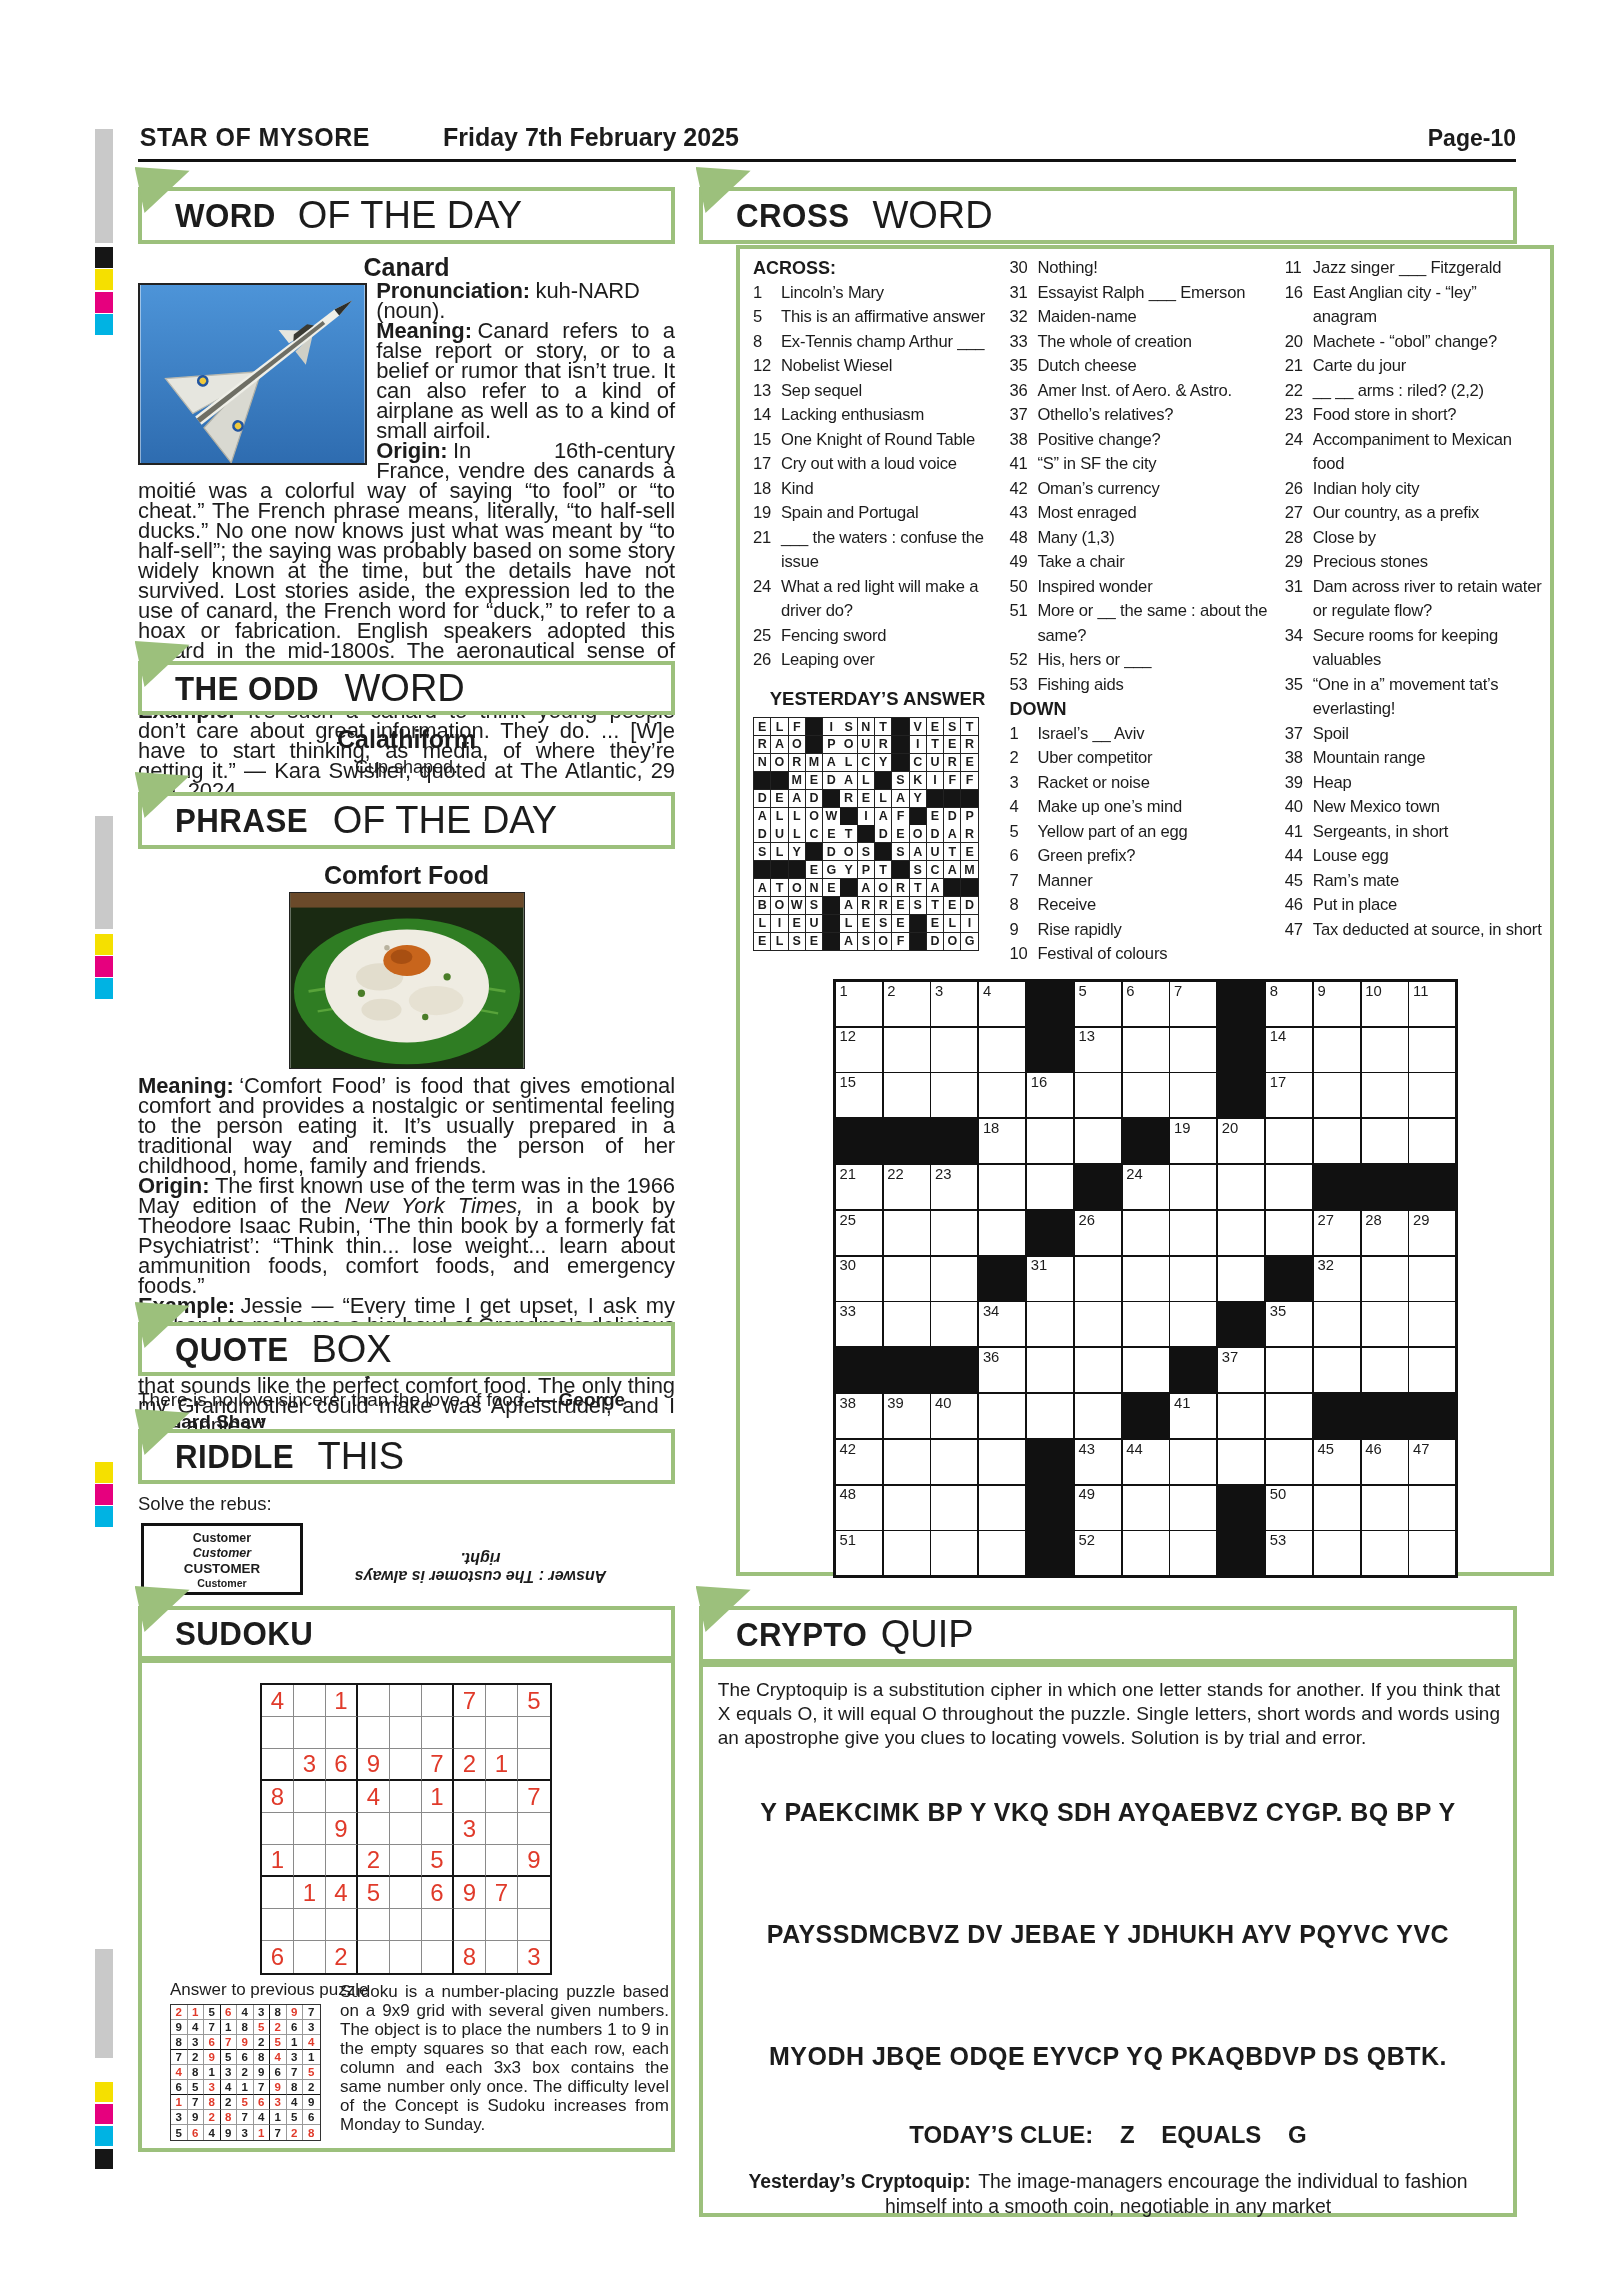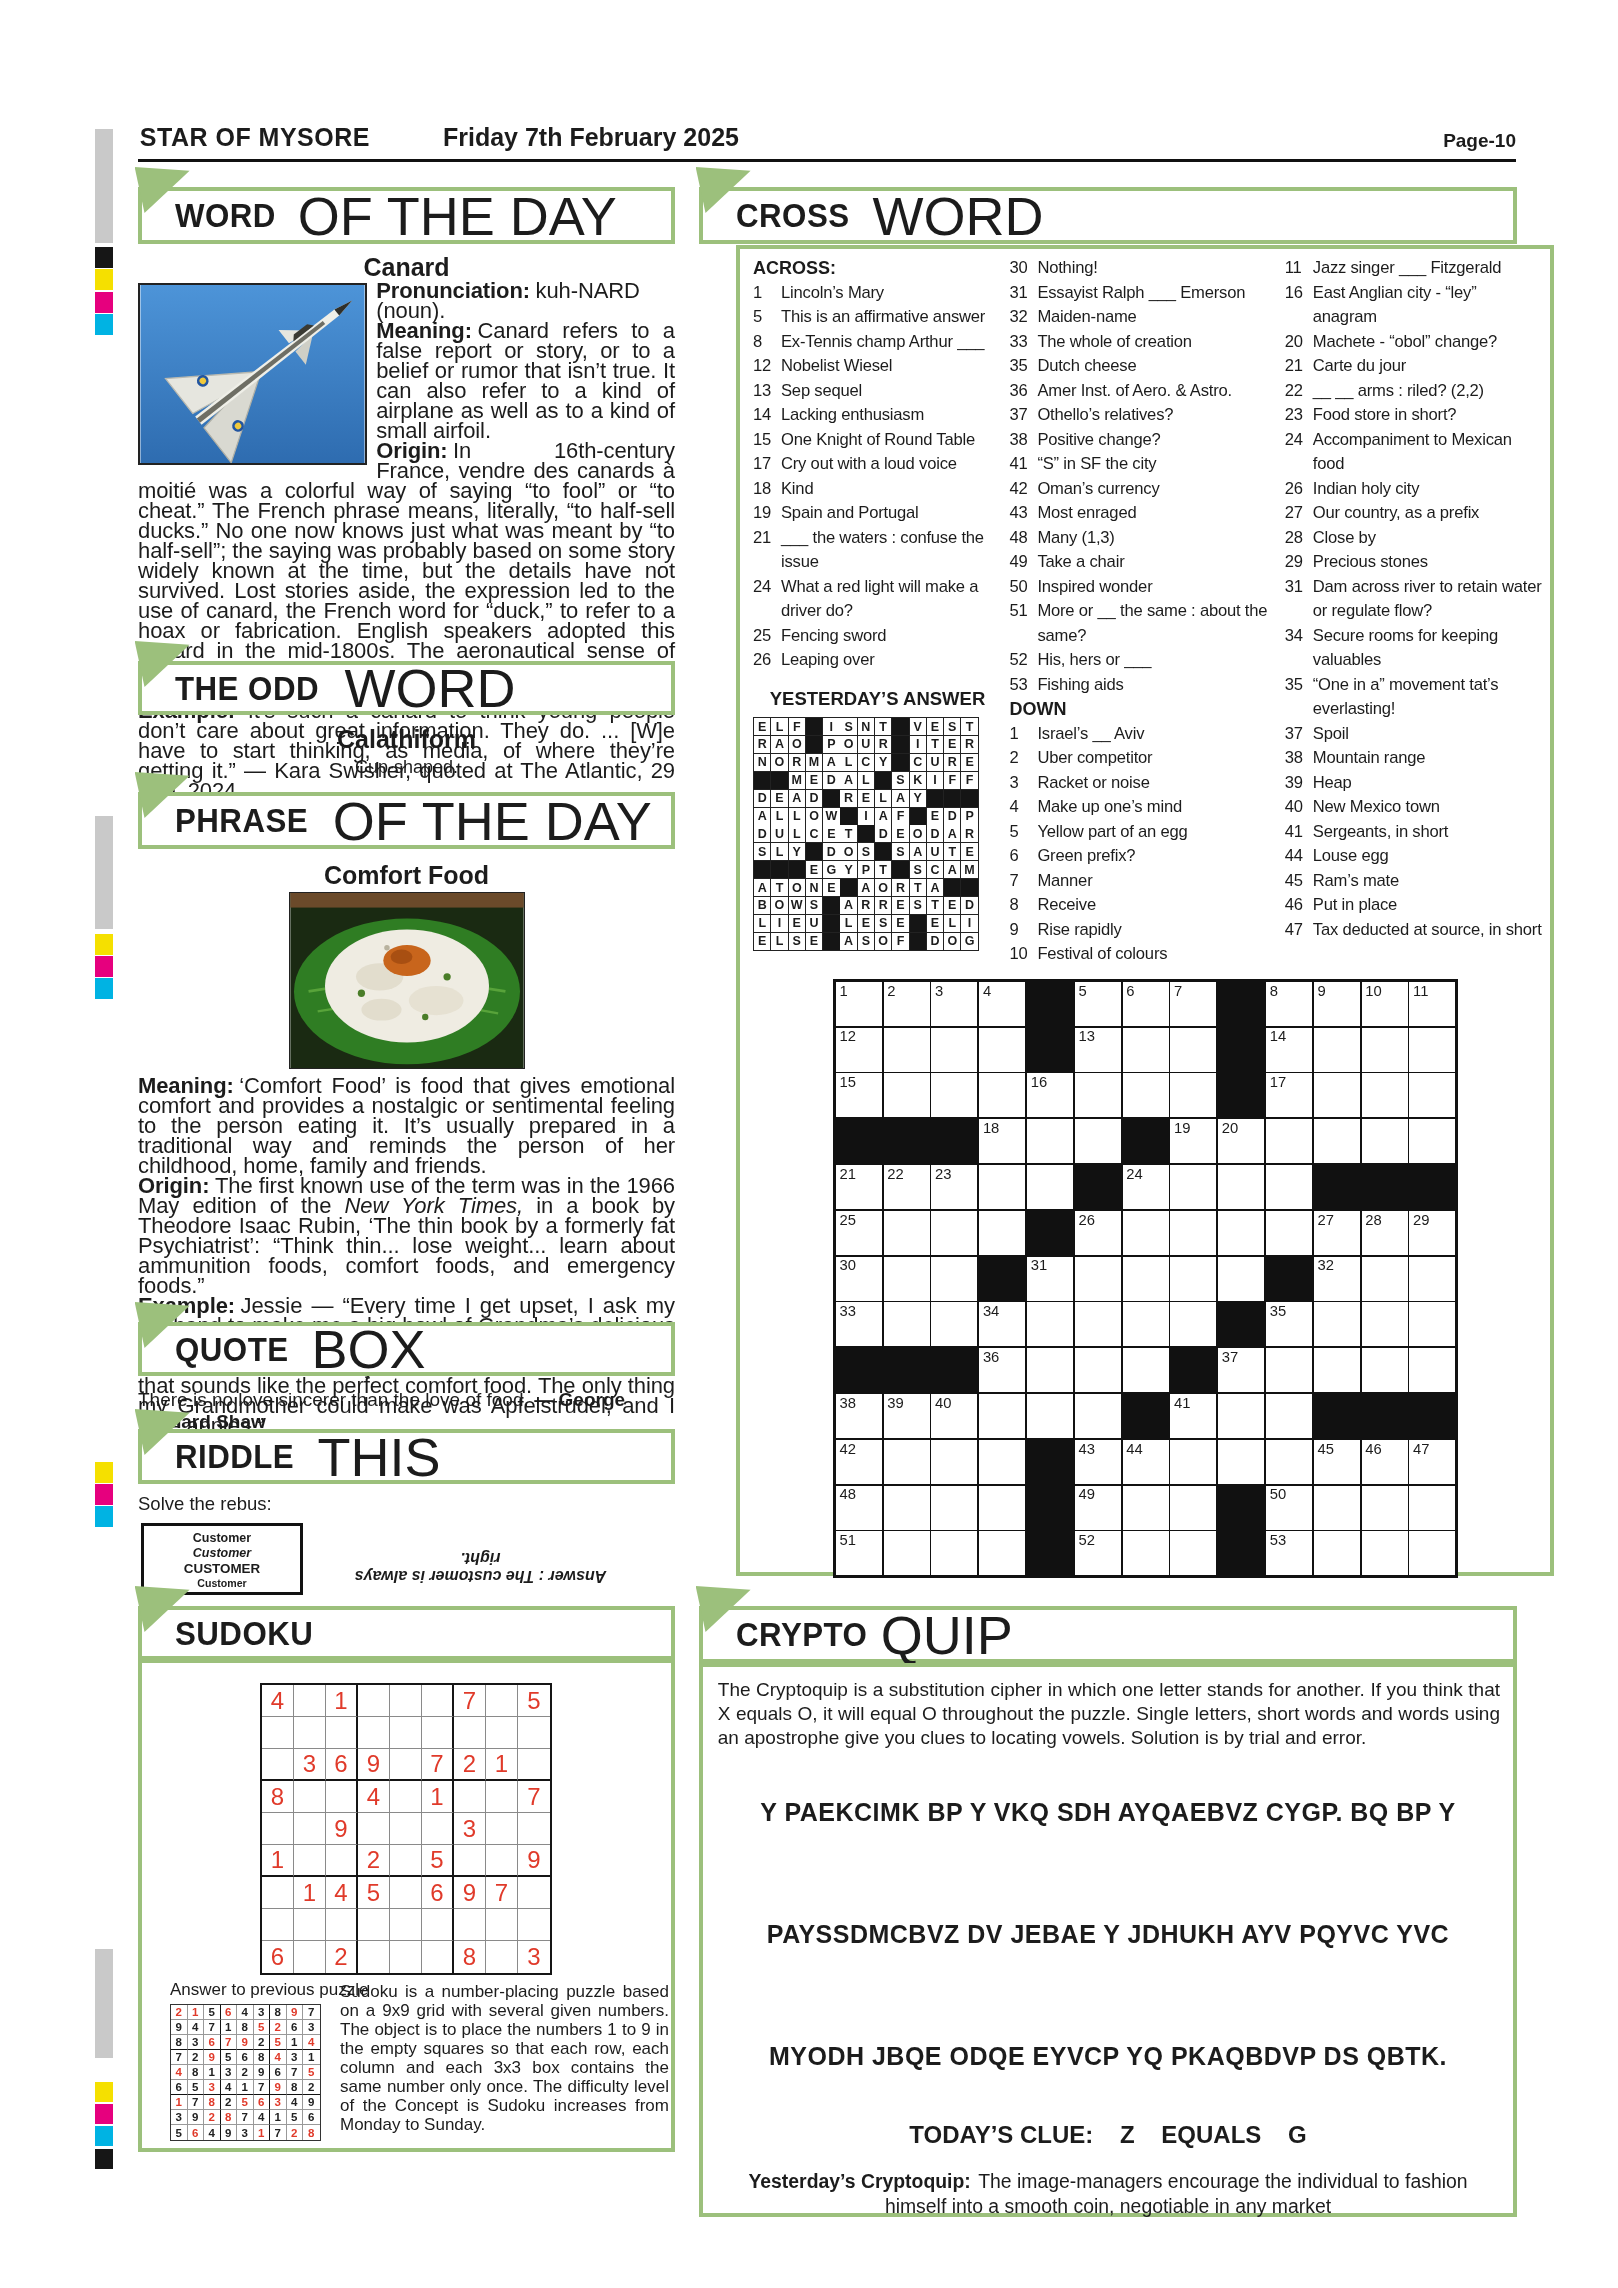--- a/index.html
+++ b/index.html
@@ -12,28 +12,28 @@
 
   
   .reg{position:absolute; left:95px; width:17.5px;}
   .reg.gray{background:var(--reg_gray);} .reg.black{background:#161616;}
   .reg.yellow{background:var(--reg_yellow);} .reg.magenta{background:var(--reg_magenta);} .reg.cyan{background:var(--reg_cyan);}
 
   
   #pg-header{position:absolute; left:138px; top:118px; width:1378px; height:44px; border-bottom:3.7px solid #111;}
   #pg-header .brand{position:absolute; left:1.8px; bottom:7.4px; font-size:25px; font-weight:700; letter-spacing:0.5px;}
   #pg-header .date{position:absolute; left:305px; bottom:7.4px; font-size:25px; font-weight:700;}
-  #pg-header .pageno{position:absolute; right:0; bottom:7.4px; font-size:19px; font-weight:700;}
+  #pg-header .pageno{position:absolute; right:0; bottom:7.4px; font-size:23px; font-weight:700;}
 
   
   .sec-head{position:absolute; border:4.6px solid var(--accent_green); background:#fff; display:flex; align-items:center; padding-left:33px;}
   .sec-head .flag{position:absolute; top:-24px; left:-7.4px; width:55px; height:46px; background:var(--accent_green);
                   clip-path:polygon(0 0,100% 8%,18% 100%);}
   .sec-head .tb{display:inline-block; font-weight:900; font-size:34px; letter-spacing:0.5px; transform:scaleX(.92); transform-origin:left center; white-space:nowrap;}
-  .sec-head .tl{font-weight:400; font-size:54px; margin-left:13px; white-space:nowrap;}
+  .sec-head .tl{font-weight:400; font-size:38px; margin-left:13px; white-space:nowrap;}
   .sec-head.tight .tl{margin-left:2px;}
 
   
   .lcol{left:138px; width:537px;}
   .word-title{text-align:center; font-size:25px; font-weight:700;}
   .def{text-align:center; font-size:18px;}
   .body-text{font-size:22px; line-height:20px; text-align:justify; letter-spacing:-0.1px;}
   .body-text p b{margin-right:5.5px;}
   .float-img{float:left; width:229px; height:182px; margin:1.8px 9.2px 3.7px 0; border:2.8px solid #222;}
   .float-img svg{display:block; width:100%; height:100%;}

